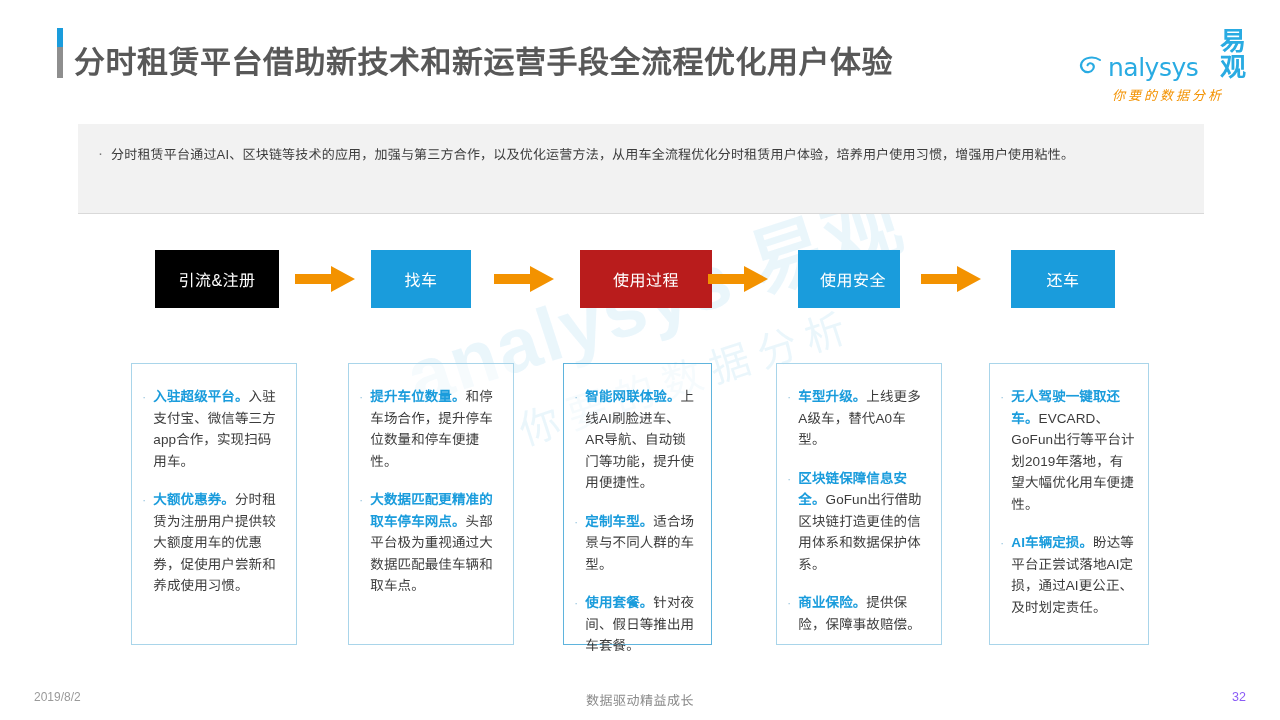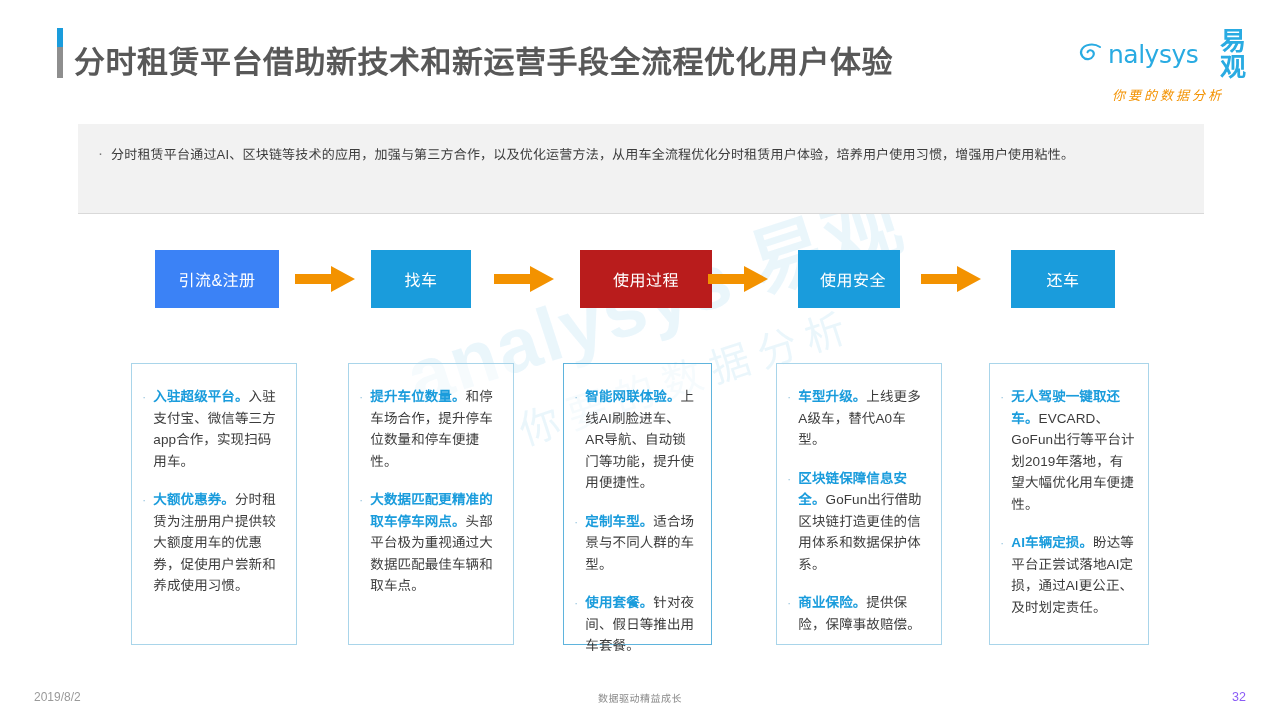--- a/index.html
+++ b/index.html
@@ -40,21 +40,21 @@
     background: linear-gradient(to bottom, #1a9cdc 0%, #1a9cdc 38%, #8e8e8e 38%, #8e8e8e 100%);
   }
   .slide-title {
     position: absolute; left: 74px; top: 29px;
     font-size: 31px; font-weight: bold; color: #585858;
     letter-spacing: 0.5px; white-space: nowrap;
     font-family: "DejaVu Sans", "Liberation Sans", sans-serif;
     margin-top: 8px;
   }
   .logo { position: absolute; right: 22px; top: 28px; text-align: center; width: 180px; }
-  .logo-row { display: flex; align-items: center; justify-content: center; gap: 4px; }
+  .logo-row { display: flex; align-items: flex-end; justify-content: center; gap: 4px; }
   .logo-mark { width: 26px; height: 26px; flex: none; }
   .logo-en {
     font-size: 25px; color: #29abe2; letter-spacing: -0.5px;
     font-family: "DejaVu Sans", sans-serif; line-height: 1;
   }
   .logo-cn {
     font-size: 26px; color: #29abe2; font-weight: bold;
     margin-left: 7px; line-height: 1; letter-spacing: 1px;
   }
   .logo-tag {
@@ -104,21 +104,21 @@
     font-size: 13.5px; line-height: 21.5px; color: #3c3c3c;
     letter-spacing: 0.1px;
   }
   .bullet-head { color: #1a9cdc; font-weight: bold; }
 
   
   .footer { position: absolute; left: 0; bottom: 0; width: 1280px; height: 40px; z-index: 5; }
   .footer-date { position: absolute; left: 34px; top: 10px; font-size: 12px; color: #9a9a9a; }
   .footer-center {
     position: absolute; left: 0; top: 10px; width: 1280px; text-align: center;
-    font-size: 10px; color: #8a8a8a; letter-spacing: 0.5px;
+    font-size: 13px; color: #8a8a8a; letter-spacing: 0.5px;
   }
   .footer-page { position: absolute; right: 34px; top: 10px; font-size: 12.5px; color: #8b5cf6; }
 </style>
 </head>
 <body>
 
 <div class="slide">
 
   <div class="watermark">
     <div class="wm-main">analysys 易观</div>
@@ -142,21 +142,21 @@
   </div>
 
   <div class="summary">
     <div class="summary-inner">
       <span class="summary-bullet">·</span>
       <div class="summary-text">分时租赁平台通过AI、区块链等技术的应用，加强与第三方合作，以及优化运营方法，从用车全流程优化分时租赁用户体验，培养用户使用习惯，增强用户使用粘性。</div>
     </div>
   </div>
 
   <div class="flow" id="flow-row">
-      <div class="flow-box" style="left: 155px; width: 124px; background: #3b82f6;">
+      <div class="flow-box" style="left: 155px; width: 124px; background: #000000;">
         <span>引流&amp;注册</span>
       </div>
       <div class="flow-box" style="left: 371px; width: 100px; background: rgb(26, 156, 220);">
         <span>找车</span>
       </div>
       <div class="flow-box" style="left: 580px; width: 132px; background: #b91c1c;">
         <span>使用过程</span>
       </div>
       <div class="flow-box" style="left: 798px; width: 102px; background: rgb(26, 156, 220); padding-left: 8px;">
         <span>使用安全</span>

